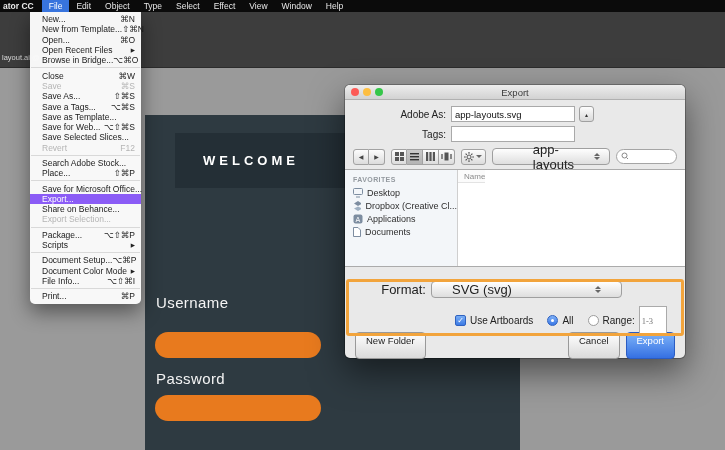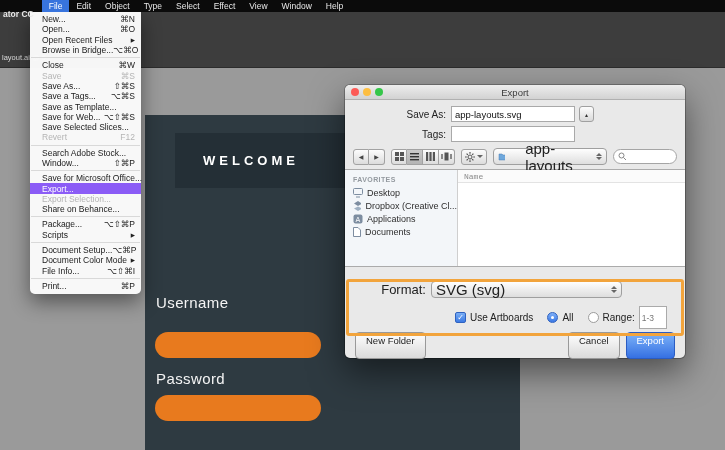--- a/index.html
+++ b/index.html
@@ -1,21 +1,21 @@
 <!DOCTYPE html>
 <html><head>
 <meta charset="utf-8">
 <style>
   *{margin:0;padding:0;box-sizing:border-box;}
   body{font-family:"Liberation Sans","DejaVu Sans",sans-serif;}
   .screen{position:relative;width:725px;height:450px;overflow:hidden;background:#9a9a9a;}
 
   
   .menubar{position:absolute;top:0;left:0;right:0;height:12px;background:#0b0b0b;display:flex;align-items:stretch;color:#e8e8e8;font-size:8.5px;z-index:30;}
-  .mb-app{font-weight:bold;padding:8px 8px 0 3px;line-height:12px;}
+  .mb-app{font-weight:bold;padding:0 8px 0 3px;line-height:12px;}
   .mb-item{padding:0 7px;line-height:12px;}
   .mb-item.active{background:#3874dd;color:#fff;}
 
   
   .chrome{position:absolute;top:12px;left:0;right:0;height:56px;background:#3d3d3d;border-bottom:1px solid #2c2c2c;z-index:1;}
   .doc-tab{position:absolute;left:2px;bottom:5px;font-size:7.5px;color:#dcdcdc;}
   .pasteboard{position:absolute;top:68px;left:0;right:0;bottom:0;background:#9a9a9a;z-index:0;}
 
   
   .design{position:absolute;left:145px;top:47px;bottom:0;width:375px;background:#2e3a41;}
@@ -55,47 +55,47 @@
 
   .btoolbar{display:flex;align-items:center;padding:2px 8px 4px;gap:6px;}
   .seg-group{display:flex;}
   .seg{width:16px;height:16px;background:linear-gradient(#fcfcfc,#dcdcdc);border:1px solid #a2a2a2;display:flex;align-items:center;justify-content:center;font-size:6px;color:#444;}
   .seg + .seg{border-left:none;}
   .seg:first-child{border-radius:3px 0 0 3px;}
   .seg:last-child{border-radius:0 3px 3px 0;}
   .seg.active{background:linear-gradient(#c9c9c9,#b4b4b4);}
   .gearbtn{width:27px;border-radius:3px;gap:2px;}
 
-  .popup{display:flex;align-items:center;height:17px;background:linear-gradient(#fefefe,#dedede);border:1px solid #9f9f9f;border-radius:4px;font-size:15px;color:#222;padding:0 4px;gap:20px;}
+  .popup{display:flex;align-items:center;height:17px;background:linear-gradient(#fefefe,#dedede);border:1px solid #9f9f9f;border-radius:4px;font-size:13px;color:#222;padding:0 20px;gap:20px;}
   .popup.loc{width:118px;}
   .popup.fmt{width:191px;}
   .pop-arrows{margin-left:auto;display:flex;flex-direction:column;gap:1px;}
   .tri-u{width:0;height:0;border-left:3px solid transparent;border-right:3px solid transparent;border-bottom:3.5px solid #666;}
   .tri-d{width:0;height:0;border-left:3px solid transparent;border-right:3px solid transparent;border-top:3.5px solid #666;}
 
   .searchbox{margin-left:auto;width:66px;height:15px;border:1px solid #a5a5a5;border-radius:8px;background:#fff;display:flex;align-items:center;padding:0 4px;gap:2px;}
   .searchbox input{border:none;outline:none;width:100%;font-size:9px;background:transparent;font-family:inherit;}
 
   .browser{display:flex;height:98px;border-top:1px solid #ababab;border-bottom:1px solid #ababab;background:#fff;}
   .sidebar{width:113px;background:#f3f6f9;border-right:1px solid #cfcfcf;padding-top:6px;}
   .sb-h{font-size:7px;font-weight:bold;color:#93999f;padding:0 0 3px 8px;letter-spacing:.4px;}
   .sb-item{display:flex;align-items:center;gap:4px;padding:1.5px 0 1.5px 8px;font-size:9px;color:#2e2e2e;white-space:nowrap;overflow:hidden;}
-  .filelist{flex:1;display:flex;flex-direction:column;background:#fff;font-family:Liberation Mono, monospace;}
+  .filelist{flex:1;display:flex;flex-direction:row;background:#fff;}
   .list-h{height:13px;line-height:13px;font-size:8px;color:#8b8b8b;padding-left:6px;border-bottom:1px solid #e3e3e3;background:#fbfbfb;}
   .list-body{flex:1;}
 
   .options{position:relative;height:66px;padding-top:14px;}
   .orow{display:flex;align-items:center;margin-bottom:8px;}
   .olabel{width:86px;text-align:right;padding-right:5px;font-size:13px;color:#222;}
   .arow{margin-left:110px;font-size:10px;gap:4px;color:#222;}
   .checkbox{width:11px;height:11px;border-radius:2px;background:linear-gradient(#79aef5,#3c7ae4);border:1px solid #2f62c0;color:#fff;font-size:8px;display:inline-flex;align-items:center;justify-content:center;}
   .radio{width:11px;height:11px;border-radius:50%;background:#fff;border:1px solid #9c9c9c;display:inline-flex;align-items:center;justify-content:center;margin-left:10px;}
   .radio.checked{background:linear-gradient(#7fb0f7,#3a78e6);border-color:#2f62c0;}
   .radio.checked::after{content:"";width:3px;height:3px;background:#fff;border-radius:50%;}
-  .range-input{width:28px;height:23px;border:1px solid #aaa;font-size:8.5px;padding:0 2px;color:#777;font-family:Liberation Sans, sans-serif;}
+  .range-input{width:28px;height:29px;border:1px solid #aaa;font-size:8.5px;padding:0 2px;color:#777;font-family:Liberation Serif, serif;}
 
   .highlight{position:absolute;left:1px;right:1px;top:194px;height:57px;border:3px solid #F2A43C;border-radius:3px;z-index:6;pointer-events:none;}
 
   .dfooter{display:flex;align-items:center;padding:0 10px;gap:6px;height:24px;}
   .btn{height:27px;padding:0 10px;background:linear-gradient(#fefefe,#dadada);border:1px solid #999;border-radius:4px;font-size:9.5px;line-height:15px;color:#222;}
   .btn.primary{background:linear-gradient(#7db3f9,#3570e2);border-color:#2b5cc2;color:#fff;}
   .spacer{flex:1;}
 </style>
 </head>
 <body>
@@ -130,20 +130,24 @@
       <div class="pill p2"></div>
     </div>
   </div>
 
   <div class="menu-panel">
     <div class="mi">
         <span class="mi-label">New...</span>
         <span class="mi-key">⌘N</span>
       </div>
     <div class="mi">
+        <span class="mi-label">New from Template...</span>
+        <span class="mi-key">⇧⌘N</span>
+      </div>
+    <div class="mi">
         <span class="mi-label">Open...</span>
         <span class="mi-key">⌘O</span>
       </div>
     <div class="mi">
         <span class="mi-label">Open Recent Files</span>
         <span class="mi-arrow">▶</span>
       </div>
     <div class="mi">
         <span class="mi-label">Browse in Bridge...</span>
         <span class="mi-key">⌥⌘O</span>
@@ -177,35 +181,35 @@
       </div>
     <div class="mi disabled">
         <span class="mi-label">Revert</span>
         <span class="mi-key">F12</span>
       </div>
     <div class="menu-sep"></div>
     <div class="mi">
         <span class="mi-label">Search Adobe Stock...</span>
       </div>
     <div class="mi">
-        <span class="mi-label">Window...</span>
+        <span class="mi-label">Place...</span>
         <span class="mi-key">⇧⌘P</span>
       </div>
     <div class="menu-sep"></div>
     <div class="mi">
         <span class="mi-label">Save for Microsoft Office...</span>
       </div>
     <div class="mi hl">
         <span class="mi-label">Export...</span>
       </div>
+    <div class="mi">
+        <span class="mi-label">Share on Behance...</span>
+      </div>
     <div class="mi disabled">
         <span class="mi-label">Export Selection...</span>
-      </div>
-    <div class="mi">
-        <span class="mi-label">Share on Behance...</span>
       </div>
     <div class="menu-sep"></div>
     <div class="mi">
         <span class="mi-label">Package...</span>
         <span class="mi-key">⌥⇧⌘P</span>
       </div>
     <div class="mi">
         <span class="mi-label">Scripts</span>
         <span class="mi-arrow">▶</span>
       </div>
@@ -232,21 +236,21 @@
   <div class="dialog">
     <div class="titlebar">
       <span class="tl red"></span>
       <span class="tl yellow"></span>
       <span class="tl green"></span>
       <span class="dlg-title">Export</span>
     </div>
 
     <div class="form">
       <div class="frow">
-        <label class="flabel">Save As:</label>
+        <label class="flabel">Adobe As:</label>
         <input class="ftext" value="app-layouts.svg" style="">
         <span class="disc-btn">
             <span>▴</span>
           </span>
       </div>
       <div class="frow">
         <label class="flabel">Tags:</label>
         <input class="ftext" value="" style="">
       </div>
     </div>

